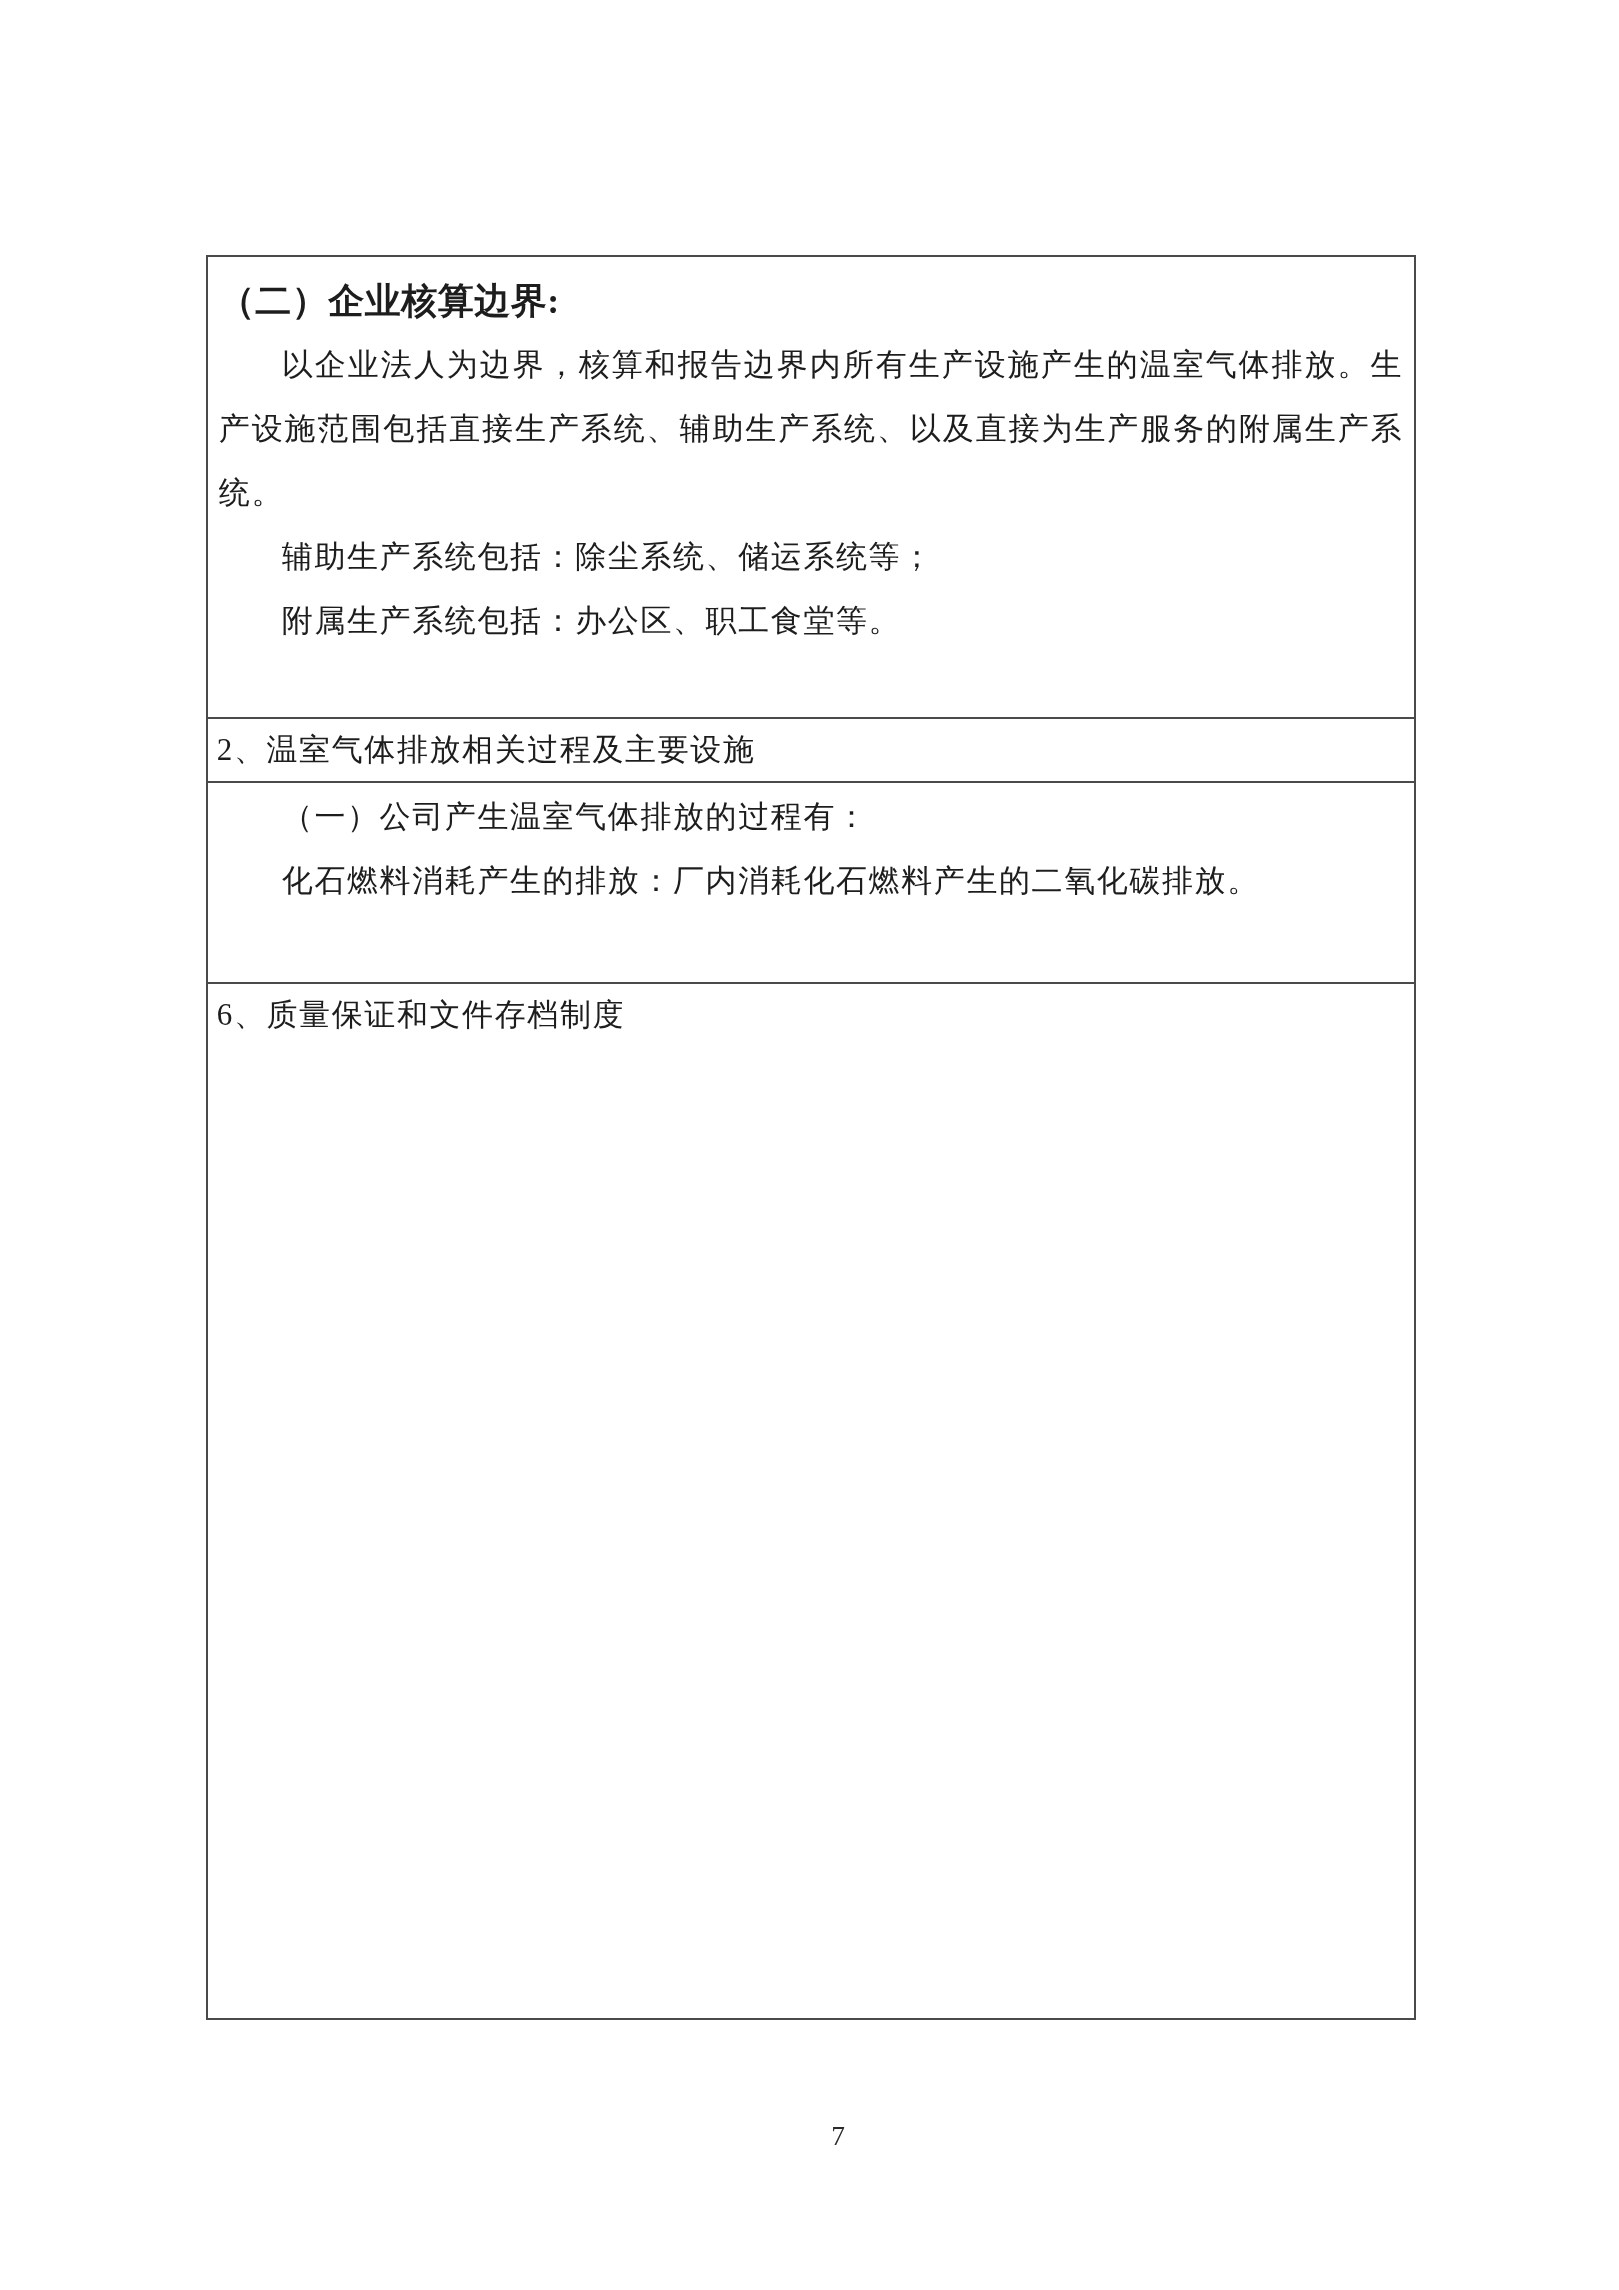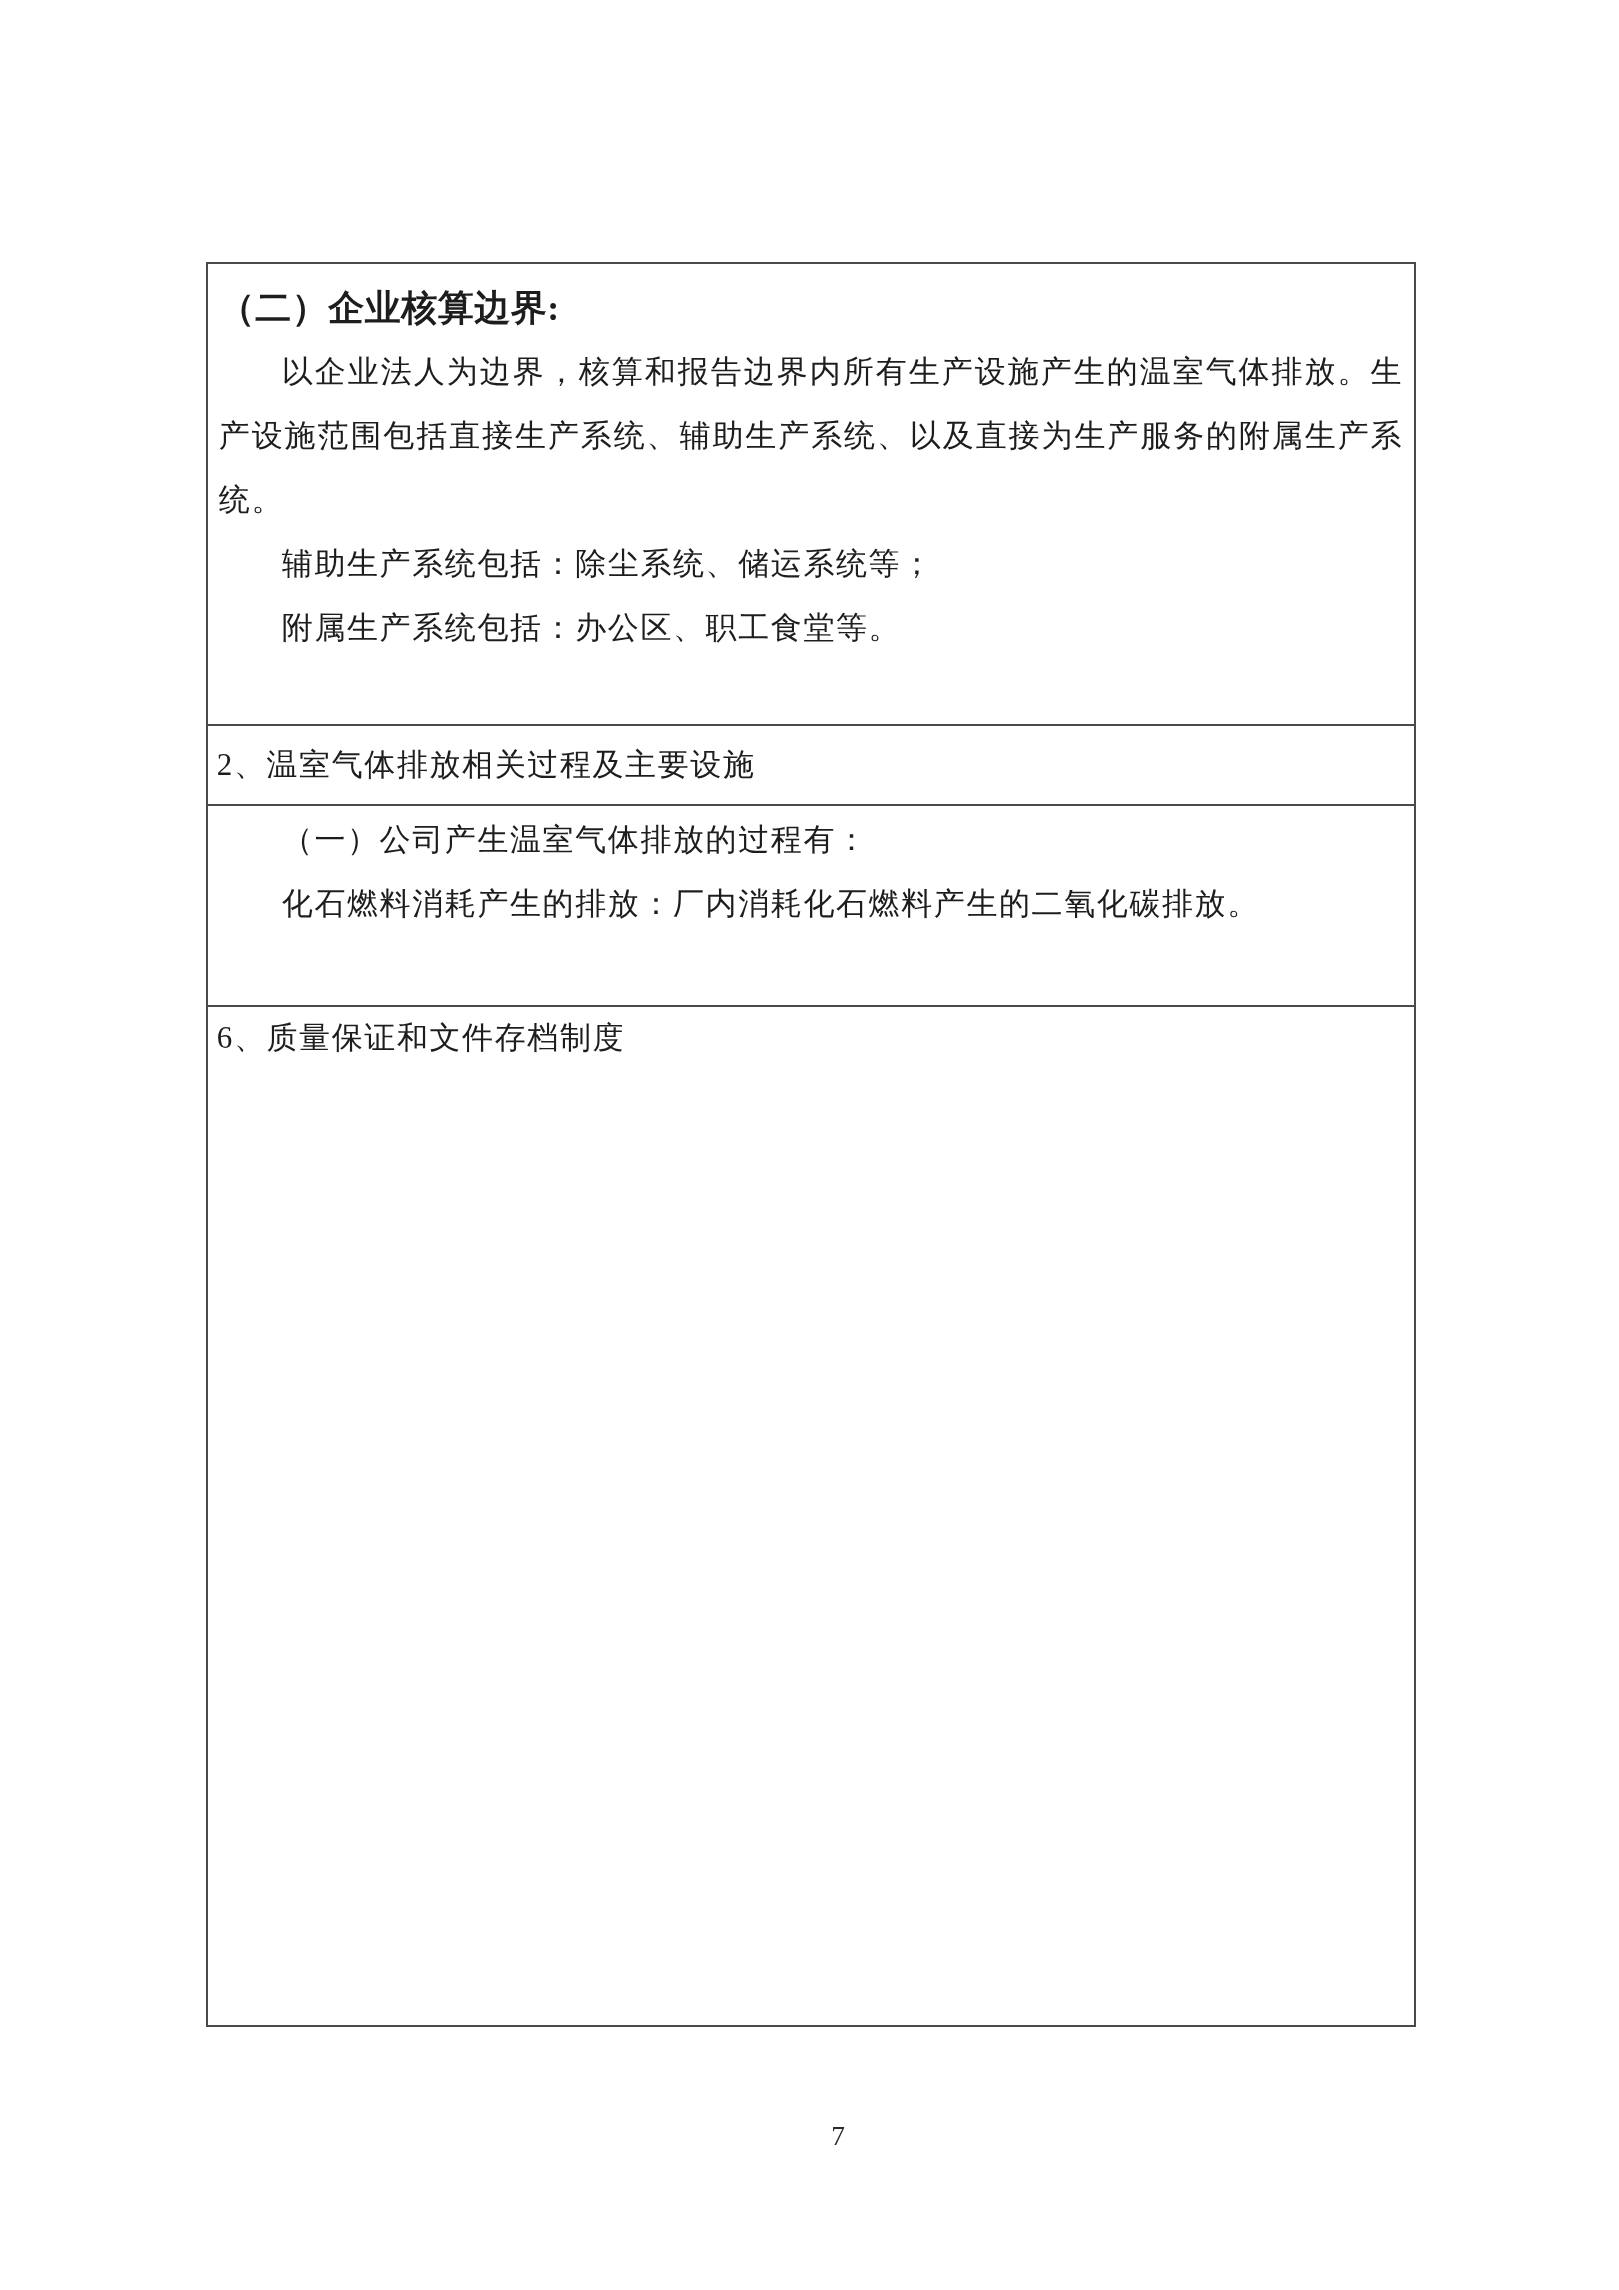--- a/index.html
+++ b/index.html
@@ -7,21 +7,21 @@
     width: 1619px; height: 2291px;
     background: #ffffff;
   }
   body {
     position: relative;
     font-family: "Liberation Serif", "DejaVu Serif", serif;
     color: #1d1d1d;
   }
   .doc-table {
     position: absolute;
-    left: 206px; top: 262px;
+    left: 206px; top: 255px;
     width: 1210px; height: 1765px;
     border: 2px solid #4a4a4a;
     background: #ffffff;
   }
   .row {
     width: 100%;
     overflow: hidden;
     border-bottom: 2px solid #4a4a4a;
   }
   .row:last-child { border-bottom: none; }
@@ -36,21 +36,21 @@
   .sec1 { height: 462px; padding-top: 11.8px; }
   .sec3 { height: 201px; padding-top: 2px; }
   .sec5 { height: 911px; padding-top: 19.6px; }
   .sec-header {
     font-size: 31px;
     letter-spacing: 1.6px;
     padding-left: 8.8px;
     display: flex;
     align-items: center;
   }
-  .sec2 { height: 80px; }
+  .sec2 { height: 64px; }
   .sec4 { height: 62px; }
   .heading {
     font-weight: bold;
     font-size: 36px;
     letter-spacing: 0.5px;
     line-height: 64px;
     text-indent: 0;
   }
   .page-number {
     position: absolute;

